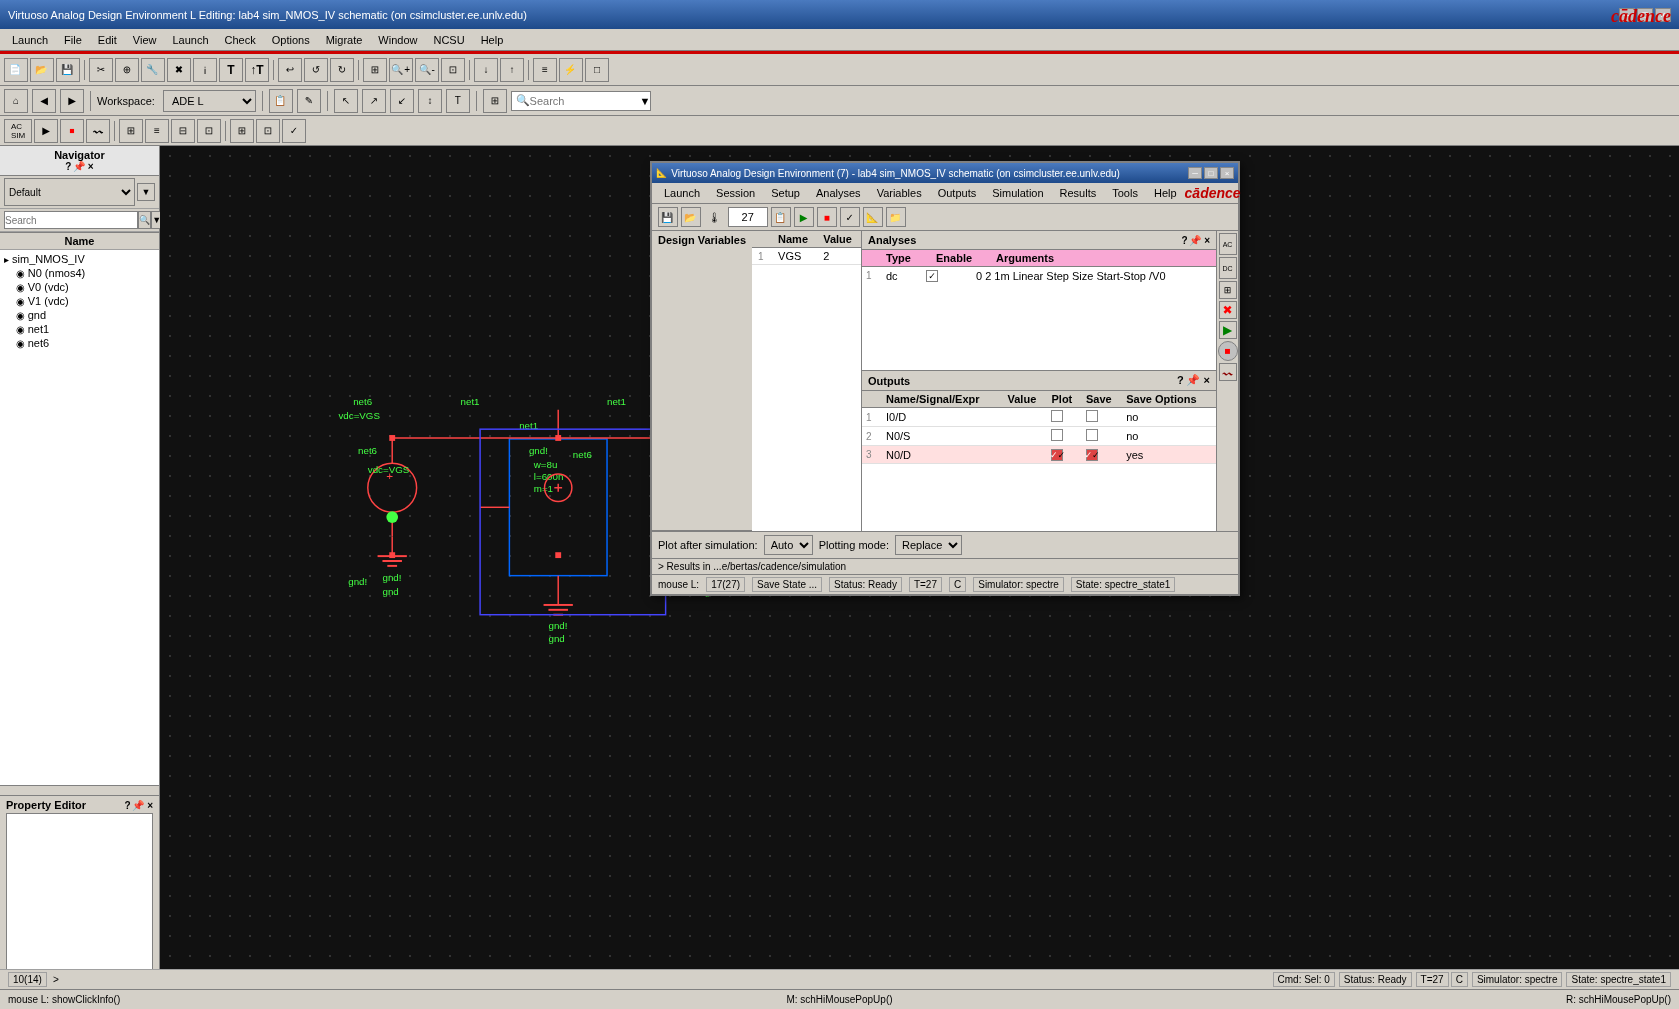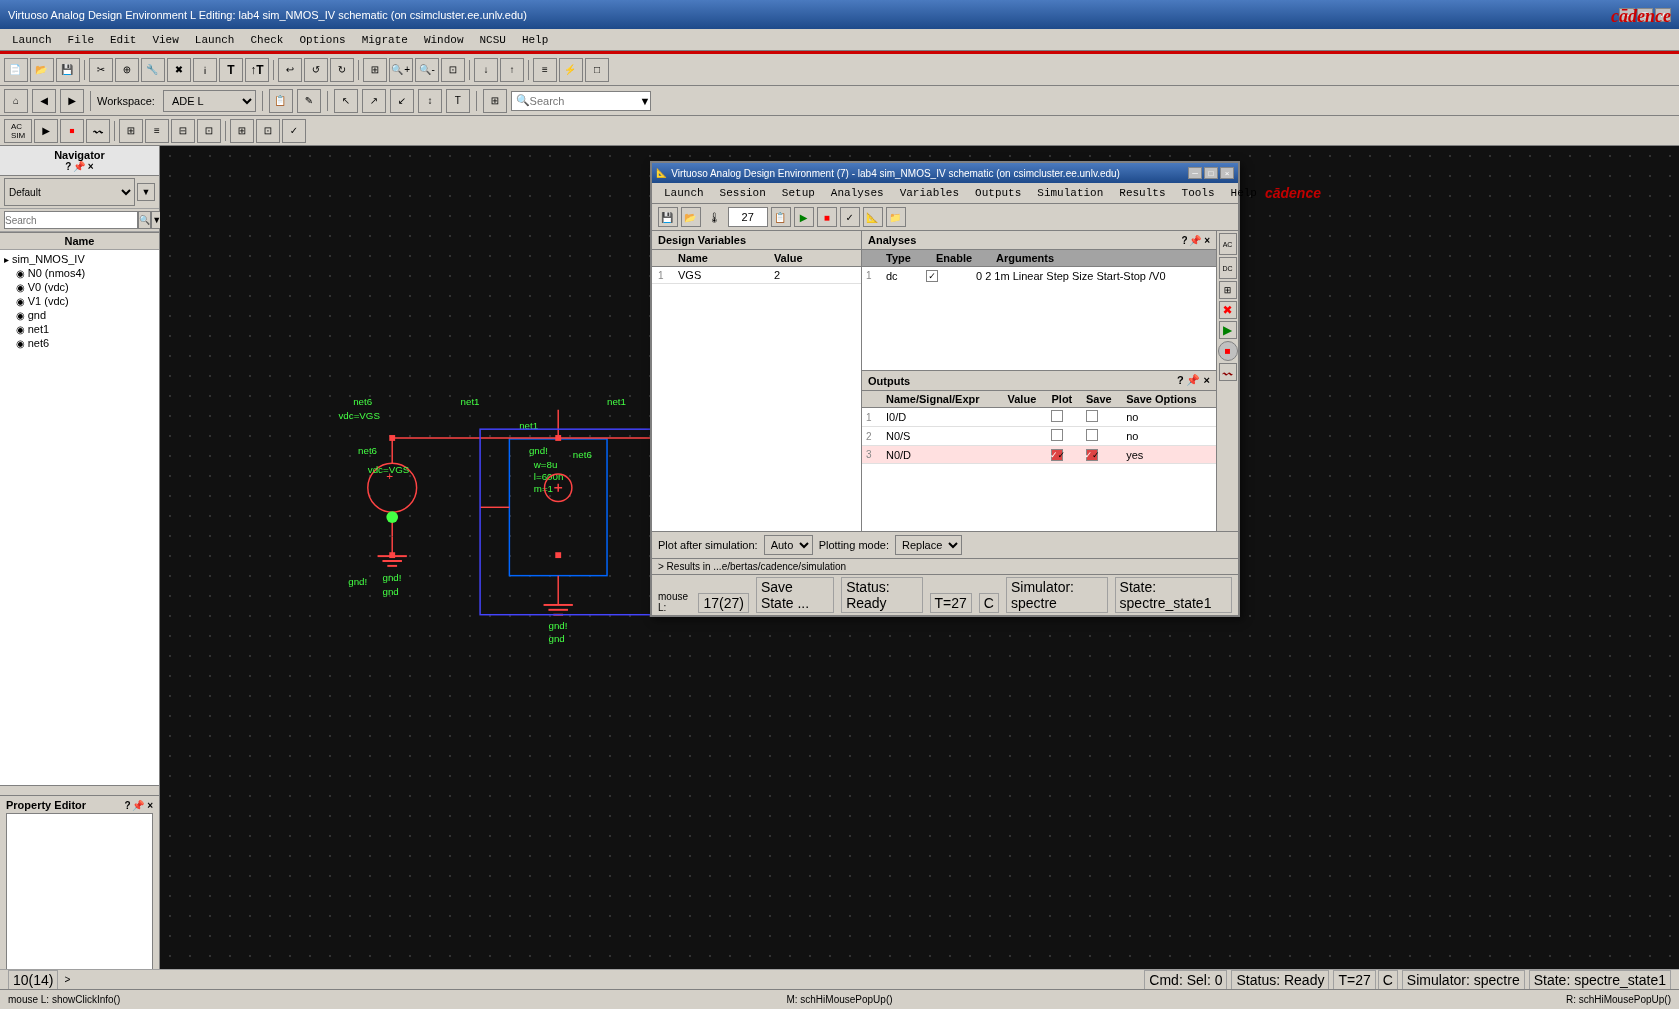--- a/index.html
+++ b/index.html
@@ -33,21 +33,20 @@
       display: flex;
       align-items: center;
       padding: 0 4px;
       border-bottom: 1px solid #808080;
       font-size: 11px;
     }
     .menu-item {
       padding: 2px 8px;
       cursor: pointer;
       white-space: nowrap;
-      font-family: Liberation Mono, monospace;
     }
 
     
     #red-line {
       height: 3px;
       background: #cc0000;
     }
 
     
     #toolbar1 {
@@ -286,21 +285,21 @@
     }
 
     #ade-content {
       display: flex;
       height: 300px;
     }
 
     #design-vars {
       width: 210px;
       border-right: 1px solid #808080;
-      display: flex; flex-direction: column;
+      display: flex; flex-direction: row;
     }
     #design-vars-header {
       background: #d4d0c8;
       padding: 3px 6px;
       font-size: 11px; font-weight: bold;
       border-bottom: 1px solid #808080;
     }
     #design-vars-table {
       flex: 1;
       background: white;
@@ -337,21 +336,21 @@
     #analyses-header {
       background: #d4d0c8;
       padding: 3px 6px;
       font-size: 11px; font-weight: bold;
       border-bottom: 1px solid #808080;
       display: flex; align-items: center; justify-content: space-between;
     }
     #analyses-header .panel-controls { display: flex; gap: 2px; font-size: 10px; }
     #analyses-table-header {
       display: flex;
-      background: #a3a3a3;
+      background: #f9a8d4;
       font-size: 11px; font-weight: bold;
       padding: 2px 4px;
       border-bottom: 1px solid #808080;
     }
     .an-col-type { width: 50px; }
     .an-col-enable { width: 60px; }
     .an-col-args { flex: 1; }
     .an-row {
       display: flex;
       padding: 2px 4px;
@@ -419,29 +418,29 @@
       border-top: 1px solid #808080;
       font-size: 10px;
     }
     #results-path {
       flex: 1;
       font-size: 10px;
     }
 
     #ade-bottom-status {
       background: #d4d0c8;
-      display: flex; align-items: flex-end;
+      display: flex; align-items: center;
       padding: 2px 6px; gap: 7px;
       border-top: 1px solid #808080;
       font-size: 10px;
     }
     .status-seg {
       padding: 1px 4px;
       border: 1px solid #a0a0a0;
-      font-size: 14px;
+      font-size: 10px;
     }
 
     
     #right-mini-toolbar {
       position: absolute;
       right: 0; top: 0;
       width: 22px;
       background: #d4d0c8;
       border-left: 1px solid #808080;
       display: flex; flex-direction: column;

